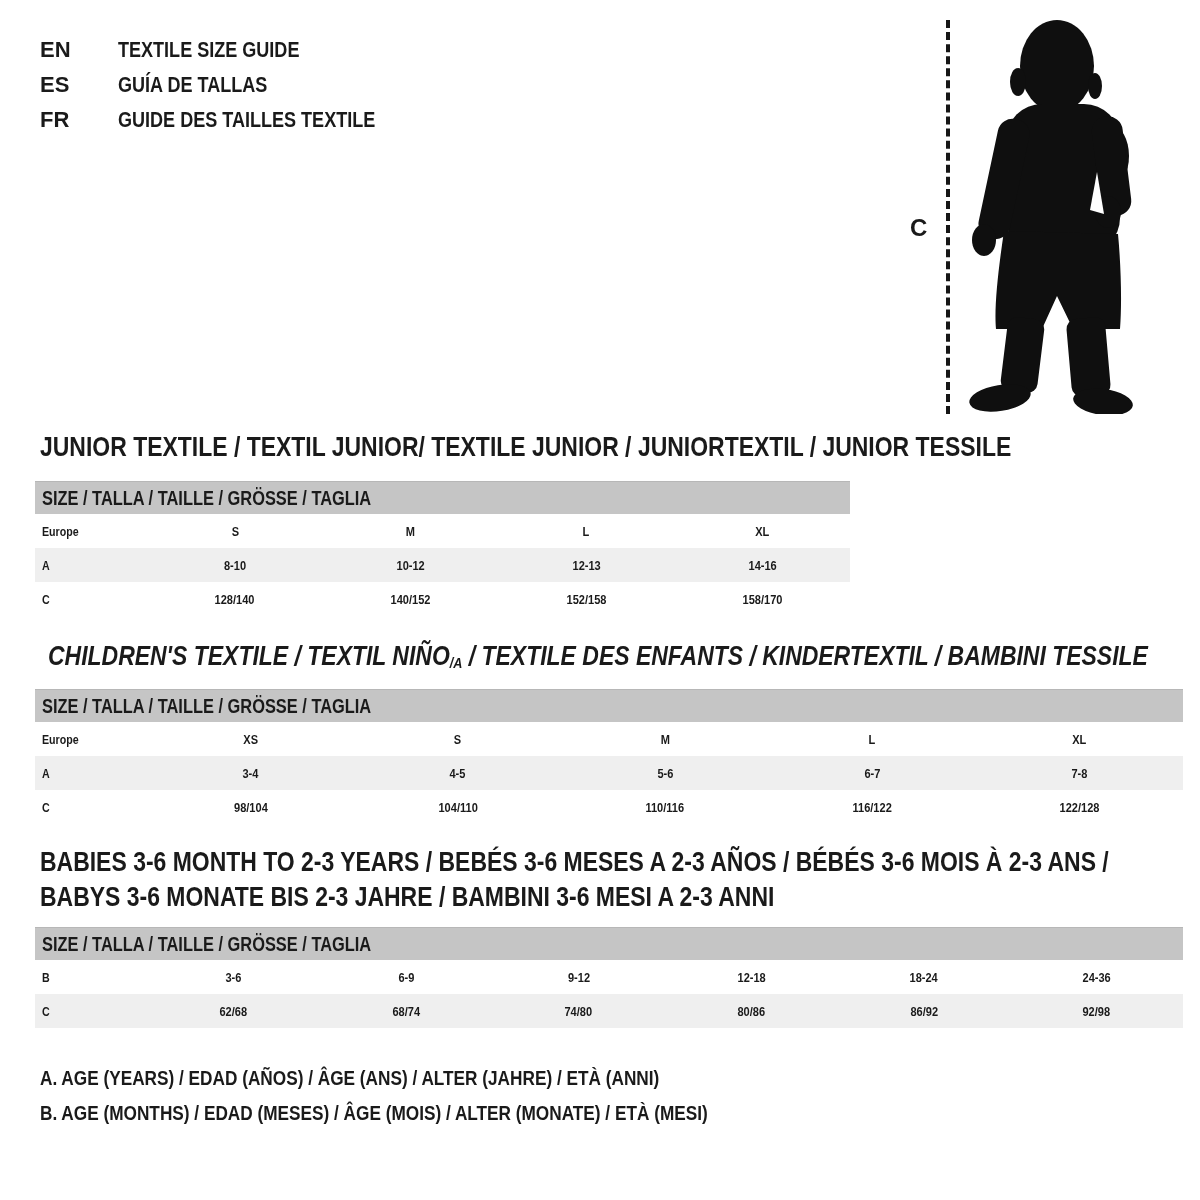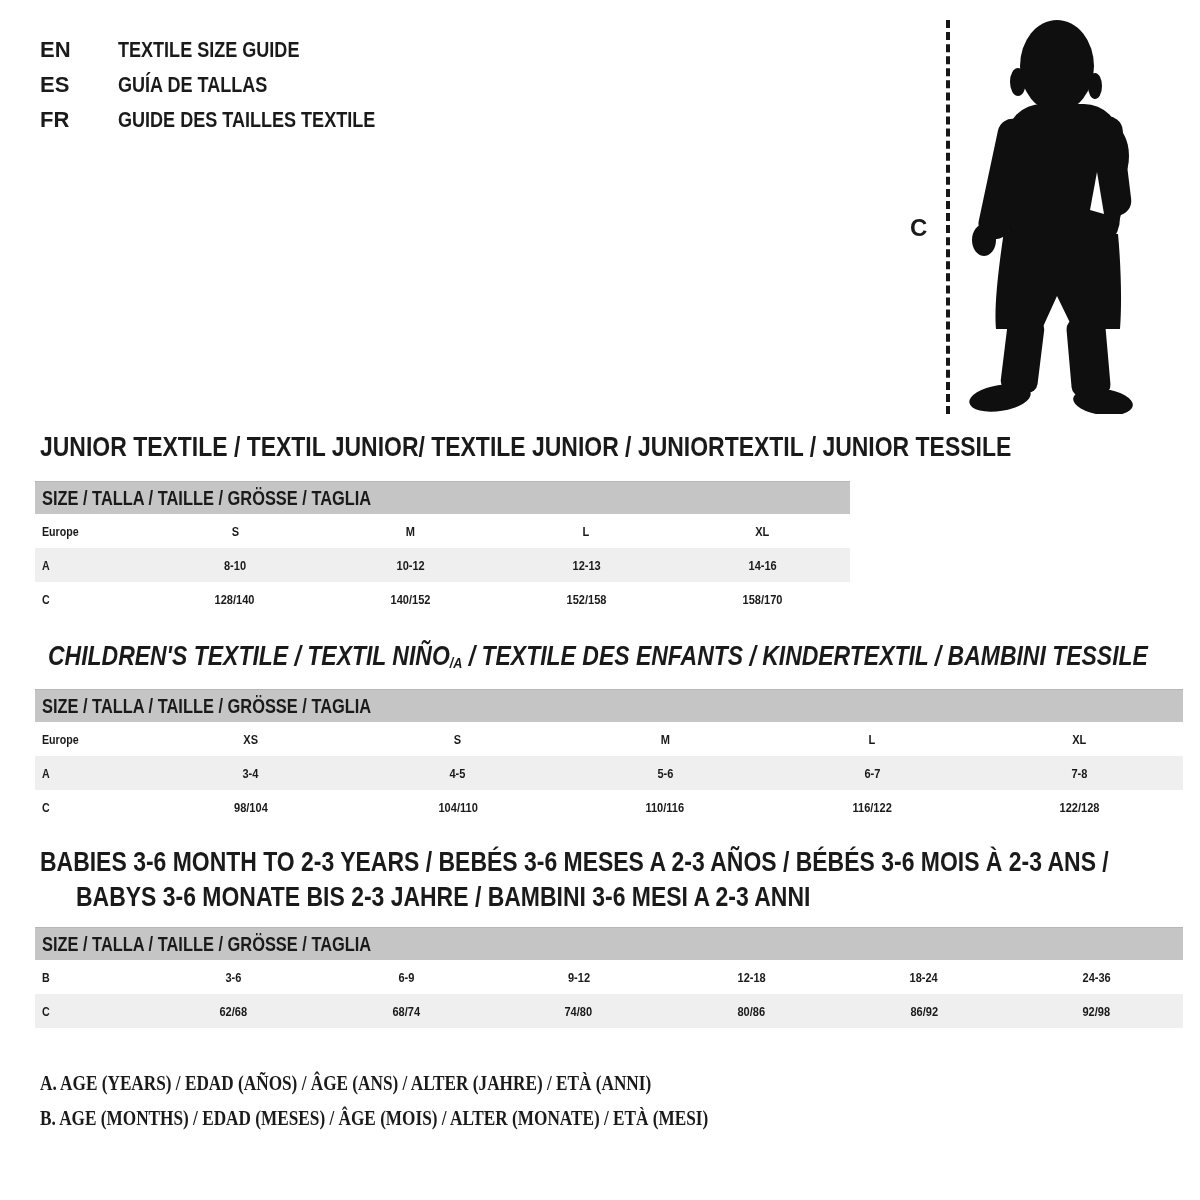--- a/index.html
+++ b/index.html
@@ -36,21 +36,21 @@
     height:33px; background:#c5c5c5; display:flex; align-items:center;
     padding-left:7px; font-size:20px; border-top:1px solid #b7b7b7;
   }
   .trow { display:flex; height:34px; align-items:center; font-size:13px; }
   .trow.shade { background:#efefef; }
   .tcell-first { width:112px; padding-left:7px; text-align:left; }
   .tcell { flex:1; text-align:center; }
 
   
   .legend { left:40px; top:1066px; font-size:21px; }
-  .legend-line { height:35px; display:flex; align-items:center;font-family:Liberation Serif, serif; }
+  .legend-line { height:35px; display:flex; align-items:flex-start; }
 </style>
 </head>
 <body>
 
 <div class="abs langs">
   <div class="lang-row">
     <span class="lang-code">EN</span>
     <span class="cx">TEXTILE SIZE GUIDE</span>
   </div>
   <div class="lang-row">
@@ -144,21 +144,21 @@
     <div class="tcell"><span class="cxc">104/110</span></div>
     <div class="tcell"><span class="cxc">110/116</span></div>
     <div class="tcell"><span class="cxc">116/122</span></div>
     <div class="tcell"><span class="cxc">122/128</span></div>
   </div>
 </div>
 
 <div class="abs sec-title" style="left:40px; top:846px;text-decoration:underline;">
   <span class="cx">BABIES 3-6 MONTH TO 2-3 YEARS / BEBÉS 3-6 MESES A 2-3 AÑOS / BÉBÉS 3-6 MOIS À 2-3 ANS /</span>
 </div>
-<div class="abs sec-title" style="left:40px; top:881px;margin-left:36px;">
+<div class="abs sec-title" style="left:40px; top:881px;">
   <span class="cx">BABYS 3-6 MONATE BIS 2-3 JAHRE / BAMBINI 3-6 MESI A 2-3 ANNI</span>
 </div>
 <div class="abs size-table" style="top:927px; width:1148px;">
   <div class="size-bar">
     <span class="cx">SIZE / TALLA / TAILLE / GRÖSSE / TAGLIA</span>
   </div>
   <div class="trow">
     <div class="tcell-first"><span class="cx">B</span></div>
     <div class="tcell"><span class="cxc">3-6</span></div>
     <div class="tcell"><span class="cxc">6-9</span></div>

